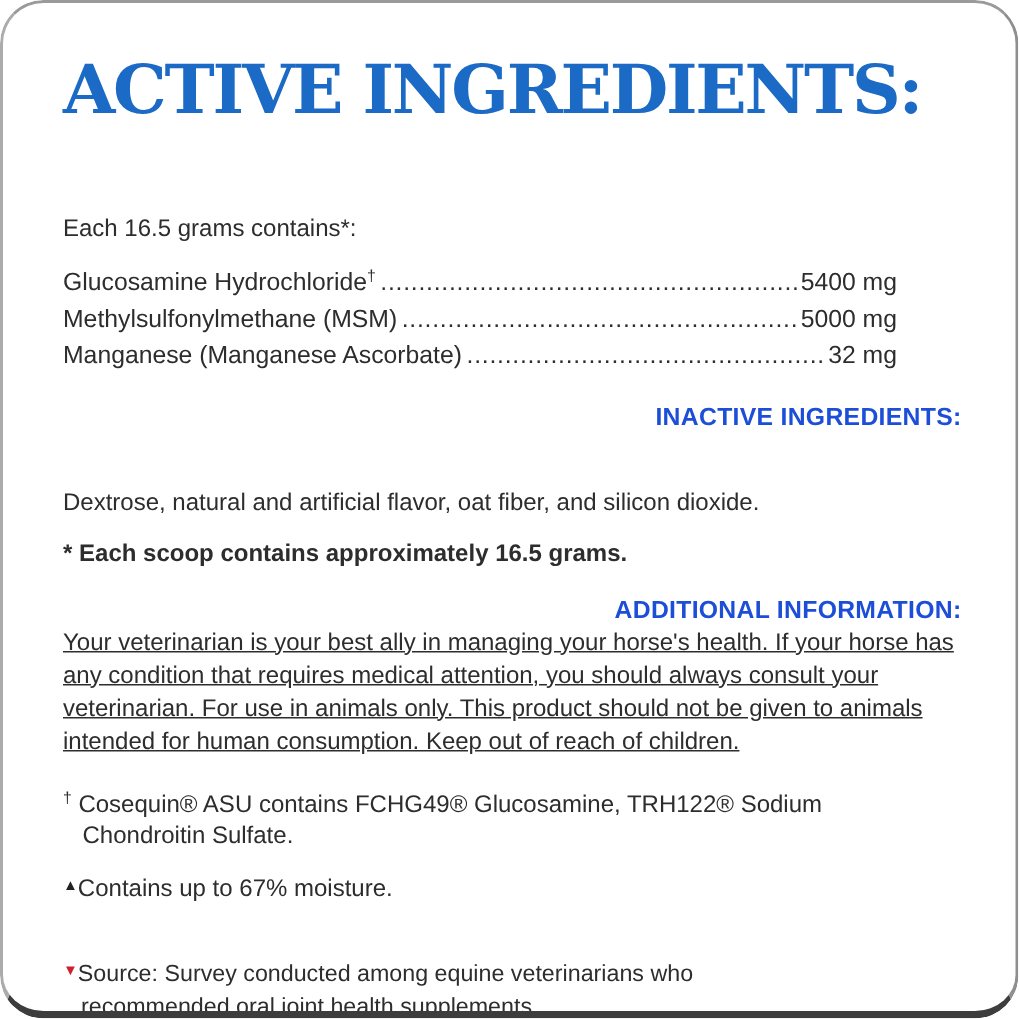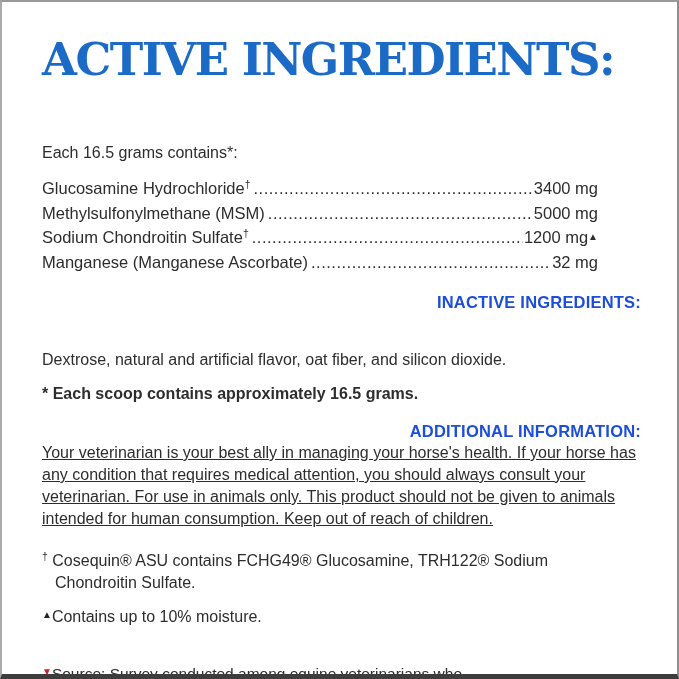--- a/index.html
+++ b/index.html
@@ -1,15 +1,15 @@
 <!DOCTYPE html>
 <html><head>
 <meta charset="utf-8">
 <style>
-  * { margin: 0; padding: 0; box-sizing: border-box; }
+  * { margin: 0; padding: 0; box-sizing: border-box; border-radius: 29px; }
   html, body { background: #ffffff; }
   .sheet {
     width: 679px;
     height: 679px;
     background: #ffffff;
     border-top: 2px solid #9a9a9a;
     border-left: 2px solid #ababab;
     border-right: 2px solid #8f8f8f;
     border-bottom: 5px solid #3d3d3d;
     padding: 0 36px 0 40px;
@@ -131,50 +131,44 @@
 <div class="sheet">
 
   <h1 class="title">ACTIVE INGREDIENTS:</h1>
 
   <div class="contains-line">Each 16.5 grams contains*:</div>
 
   <div class="rows">
     <div class="row">
       <span class="name"><span>Glucosamine Hydrochloride</span><sup>†</sup></span>
       <span class="dots"></span>
-      <span class="amount">3400 mg</span>
+      <span class="amount">5400 mg</span>
       <span class="amount-sup"></span>
     </div>
     <div class="row">
       <span class="name"><span>Methylsulfonylmethane (MSM)</span><sup></sup></span>
       <span class="dots"></span>
       <span class="amount">5000 mg</span>
       <span class="amount-sup"></span>
-    </div>
-    <div class="row">
-      <span class="name"><span>Sodium Chondroitin Sulfate</span><sup>†</sup></span>
-      <span class="dots"></span>
-      <span class="amount">1200 mg</span>
-      <span class="amount-sup">▲</span>
     </div>
     <div class="row">
       <span class="name"><span>Manganese (Manganese Ascorbate)</span><sup></sup></span>
       <span class="dots"></span>
       <span class="amount">32 mg</span>
       <span class="amount-sup"></span>
     </div>
   </div>
 
   <div class="section-heading inactive-heading">INACTIVE INGREDIENTS:</div>
   <div class="inactive-body">Dextrose, natural and artificial flavor, oat fiber, and silicon dioxide.</div>
 
   <div class="scoop-note"><span>*</span><span> Each scoop contains approximately 16.5 grams.</span></div>
 
   <div class="section-heading additional-heading">ADDITIONAL INFORMATION:</div>
   <div class="additional-body">Your veterinarian is your best ally in managing your horse's health. If your horse has any condition that requires medical attention, you should always consult your veterinarian. For use in animals only. This product should not be given to animals intended for human consumption. Keep out of reach of children.</div>
 
   <div class="dagger-note"><sup class="sup-dagger">†</sup><span> Cosequin® ASU contains FCHG49®  Glucosamine, TRH122® Sodium Chondroitin Sulfate.</span></div>
 
-  <div class="moisture-note"><span class="tri-up-marker">▲</span><span>Contains up to 10% moisture.</span></div>
+  <div class="moisture-note"><span class="tri-up-marker">▲</span><span>Contains up to 67% moisture.</span></div>
 
   <div class="source-note"><span class="tri-down-marker">▼</span><span>Source: Survey conducted among equine veterinarians who recommended oral joint health supplements.</span></div>
 
 </div>
 
 </body></html>

